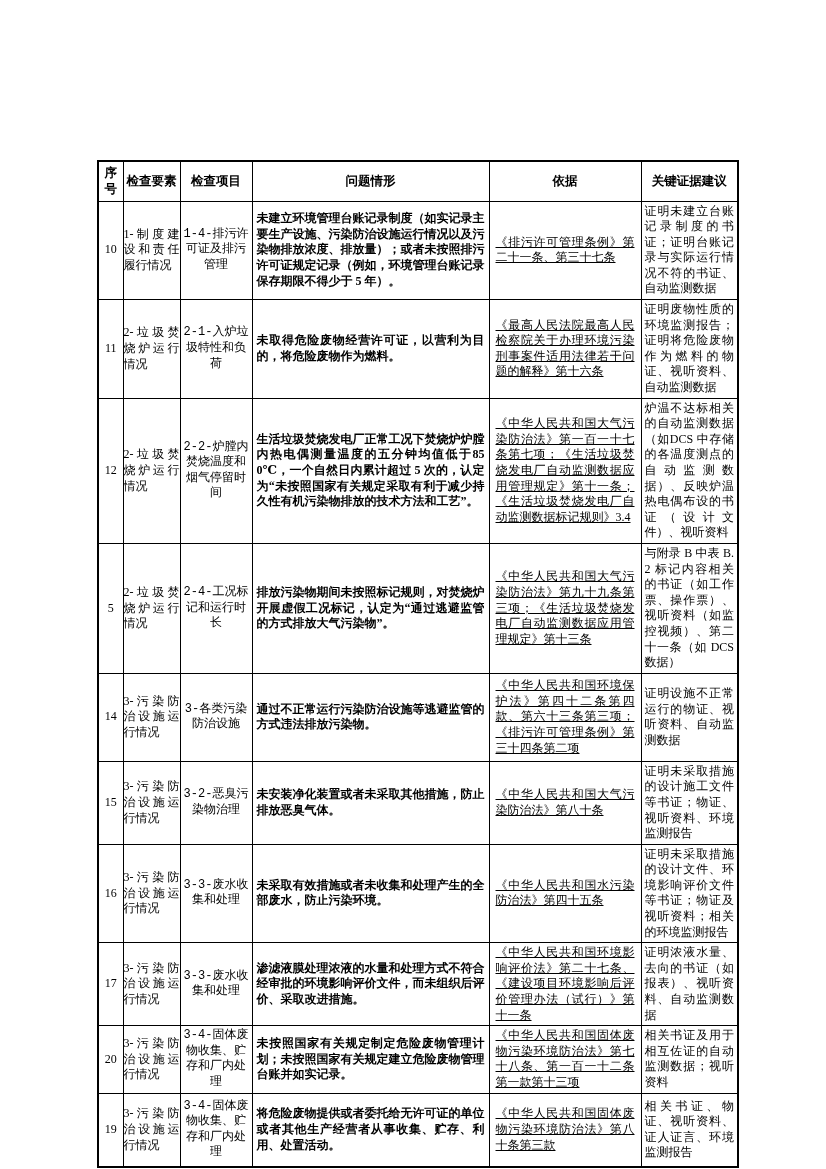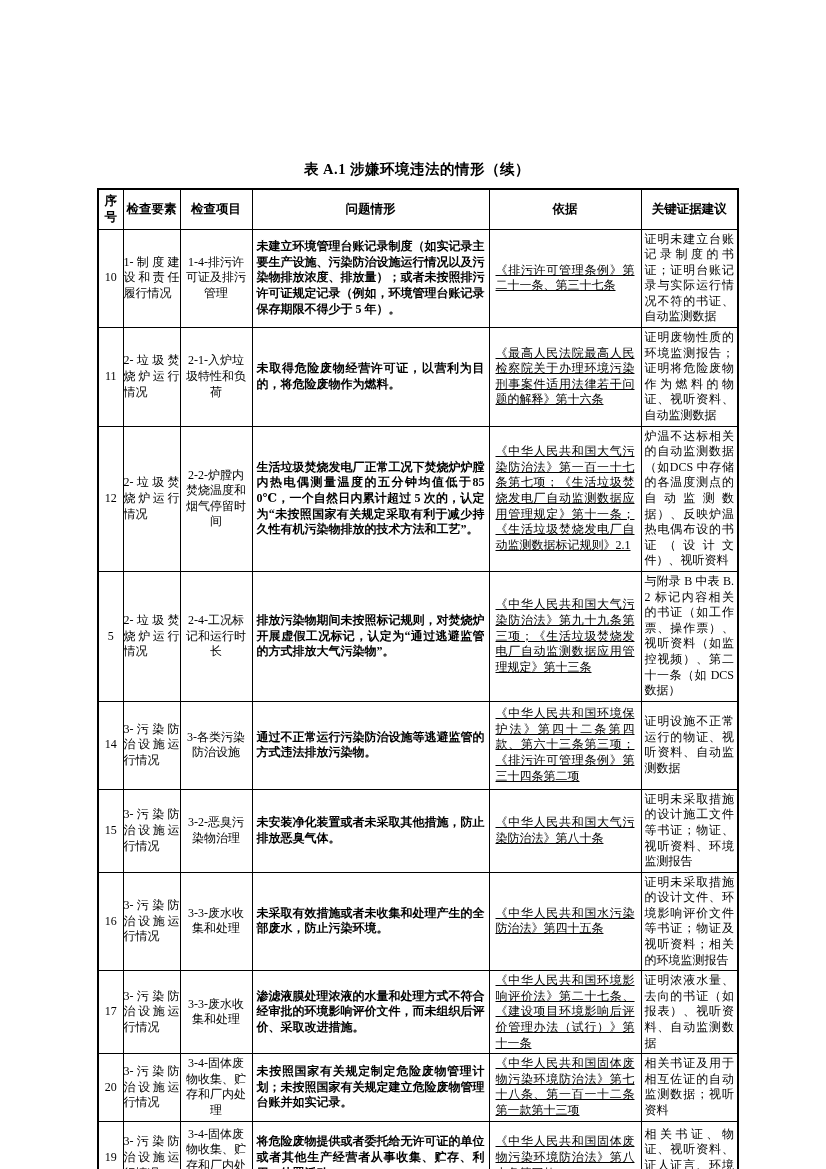--- a/index.html
+++ b/index.html
@@ -43,42 +43,41 @@
     word-break: break-all;
   }
   .vtable th {
     font-weight: bold;
     text-align: center;
     font-size: 12.5px;
     padding: 3px 1px;
   }
   td.c-no { text-align: center; padding: 2px 1px; margin-top: 16px; }
   td.c-element { text-align: justify; padding: 2px 0; }
-  td.c-item { text-align: center; padding: 2px 2px; }
+  td.c-item { text-align: center; padding: 2px 2px; font-family: Liberation Mono, monospace; }
   td.c-problem { text-align: justify; padding: 8px 4px; font-weight: bold; }
   td.c-basis { text-align: justify; padding: 2px 6px; text-decoration: underline; }
   td.c-evidence { text-align: justify; padding: 2px 3px; }
   tr.h-hdr { height: 36px; }
   tr.h-r10 { height: 88px; }
   tr.h-r11 { height: 84px; }
   tr.h-r12 { height: 112px; }
   tr.h-r13 { height: 112px; }
   tr.h-r14 { height: 88px; }
   tr.h-r15 { height: 70px; }
   tr.h-r16 { height: 80px; }
   tr.h-r17 { height: 66px; }
   tr.h-r18 { height: 66px; }
   tr.h-r19 { height: 74px; }
 </style>
 </head>
 <body>
 
 <div class="page">
 
-  <div class="doc-title">表 A.1 涉嫌环境违法的情形（续）</div>
 
   <table class="vtable">
     <colgroup>
       <col style="width:25px">
       <col style="width:57px">
       <col style="width:72px">
       <col style="width:237px">
       <col style="width:152px">
       <col style="width:97px">
     </colgroup>
@@ -107,21 +106,21 @@
         <td class="c-item">2-1-入炉垃圾特性和负荷</td>
         <td class="c-problem">未取得危险废物经营许可证，以营利为目的，将危险废物作为燃料。</td>
         <td class="c-basis">《最高人民法院最高人民检察院关于办理环境污染刑事案件适用法律若干问题的解释》第十六条</td>
         <td class="c-evidence">证明废物性质的环境监测报告；证明将危险废物作为燃料的物证、视听资料、自动监测数据</td>
       </tr>
       <tr class="h-r12">
         <td class="c-no">12</td>
         <td class="c-element">2-垃圾焚烧炉运行情况</td>
         <td class="c-item">2-2-炉膛内焚烧温度和烟气停留时间</td>
         <td class="c-problem">生活垃圾焚烧发电厂正常工况下焚烧炉炉膛内热电偶测量温度的五分钟均值低于850℃，一个自然日内累计超过 5 次的，认定为“未按照国家有关规定采取有利于减少持久性有机污染物排放的技术方法和工艺”。</td>
-        <td class="c-basis">《中华人民共和国大气污染防治法》第一百一十七条第七项；《生活垃圾焚烧发电厂自动监测数据应用管理规定》第十一条；《生活垃圾焚烧发电厂自动监测数据标记规则》2.1</td>
+        <td class="c-basis">《中华人民共和国大气污染防治法》第一百一十七条第七项；《生活垃圾焚烧发电厂自动监测数据应用管理规定》第十一条；《生活垃圾焚烧发电厂自动监测数据标记规则》3.4</td>
         <td class="c-evidence">炉温不达标相关的自动监测数据（如DCS 中存储的各温度测点的自动监测数据）、反映炉温热电偶布设的书证（设计文件）、视听资料</td>
       </tr>
       <tr class="h-r13">
         <td class="c-no">5</td>
         <td class="c-element">2-垃圾焚烧炉运行情况</td>
         <td class="c-item">2-4-工况标记和运行时长</td>
         <td class="c-problem">排放污染物期间未按照标记规则，对焚烧炉开展虚假工况标记，认定为“通过逃避监管的方式排放大气污染物”。</td>
         <td class="c-basis">《中华人民共和国大气污染防治法》第九十九条第三项；《生活垃圾焚烧发电厂自动监测数据应用管理规定》第十三条</td>
         <td class="c-evidence">与附录 B 中表 B.2 标记内容相关的书证（如工作票、操作票）、视听资料（如监控视频）、第二十一条（如 DCS 数据）</td>
       </tr>

